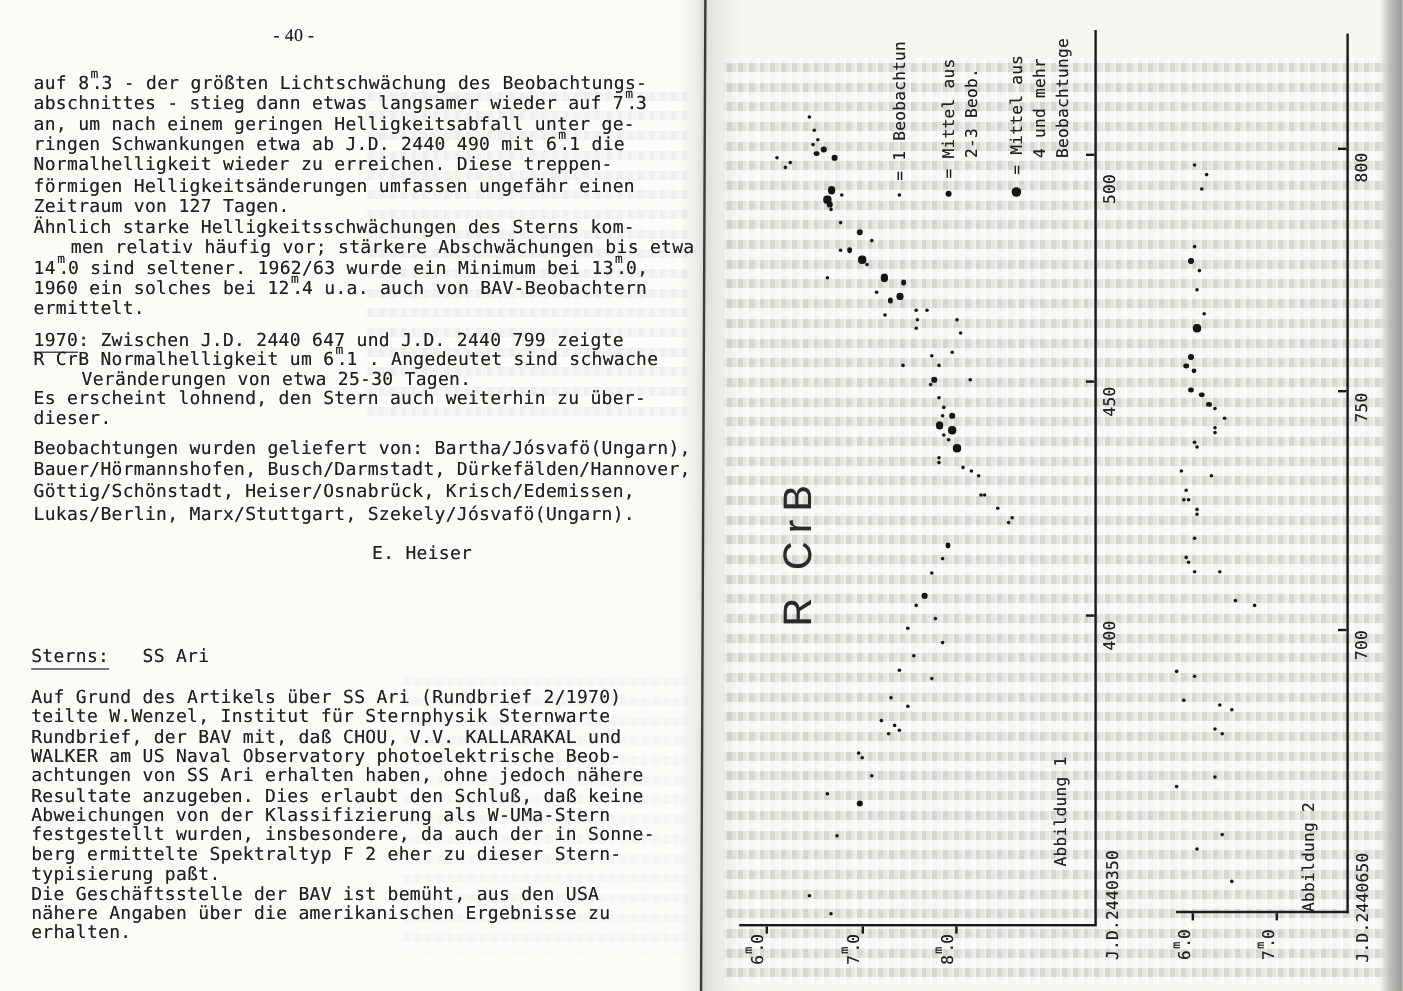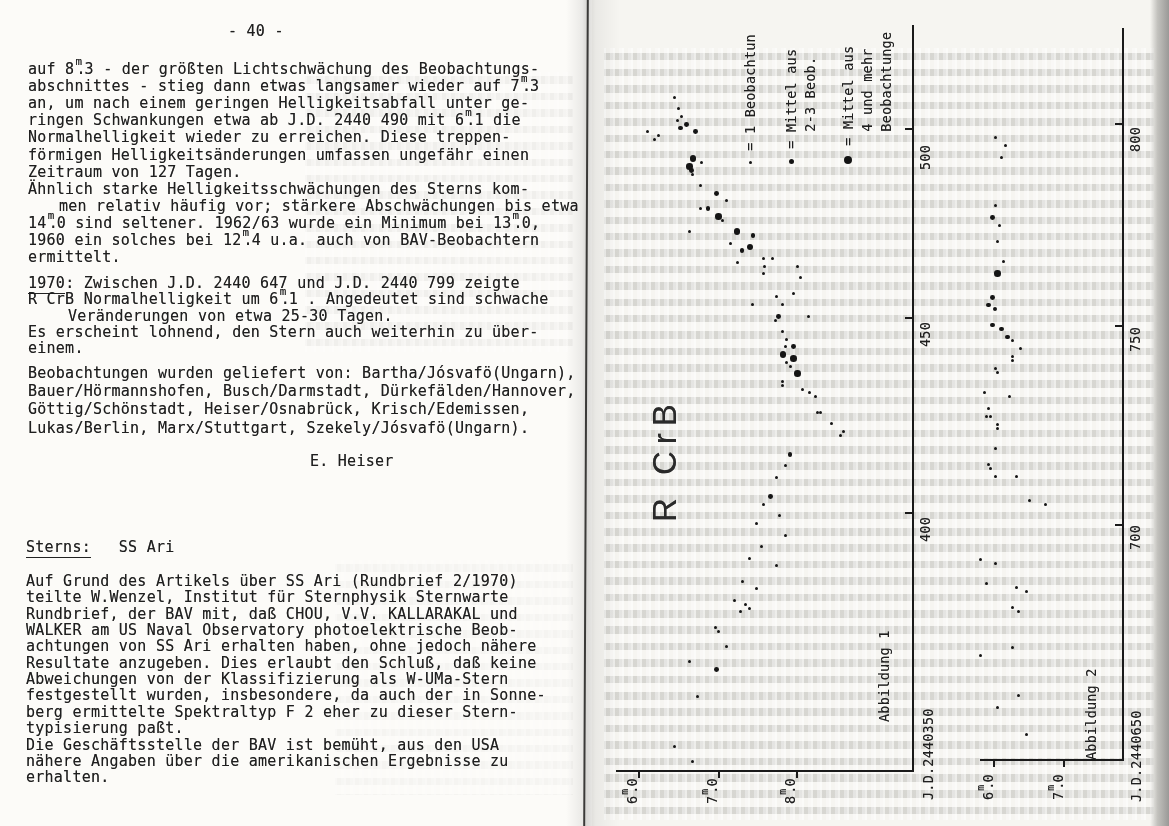--- a/index.html
+++ b/index.html
@@ -42,38 +42,38 @@
 </head>
 <body>
 
 <div class="scan">
   <div class="page-right"></div>
   <div class="bleed" style="left:604px;top:48px;width:550px;height:772px;"></div>
   <div class="bleed faint" style="left:305px;top:72px;width:268px;height:280px;"></div>
   <div class="bleed faint" style="left:335px;top:560px;width:238px;height:235px;opacity:.22;"></div>
 
   <div id="left-text">
-      <div class="tl" style="left: 228px; top: 22px;">- 40 -</div>
+      <div class="tl" style="left: 228px; top: 22px; font-family: Liberation Serif, serif;">- 40 -</div>
       <div class="tl" style="left: 28px; top: 60px; text-align: center;">auf 8<span class="mg"><i>m</i><b>.</b></span>3 - der größten Lichtschwächung des Beobachtungs-</div>
       <div class="tl" style="left: 28px; top: 77.1px;">abschnittes - stieg dann etwas langsamer wieder auf 7<span class="mg"><i>m</i><b>.</b></span>3</div>
       <div class="tl" style="left: 28px; top: 94.2px;">an, um nach einem geringen Helligkeitsabfall unter ge-</div>
       <div class="tl" style="left: 28px; top: 111.3px;">ringen Schwankungen etwa ab J.D. 2440 490 mit 6<span class="mg"><i>m</i><b>.</b></span>1 die</div>
       <div class="tl" style="left: 28px; top: 128.4px;">Normalhelligkeit wieder zu erreichen. Diese treppen-</div>
       <div class="tl" style="left: 28px; top: 145.5px;">förmigen Helligkeitsänderungen umfassen ungefähr einen</div>
       <div class="tl" style="left: 28px; top: 162.6px;">Zeitraum von 127 Tagen.</div>
       <div class="tl" style="left: 28px; top: 179.7px;">Ähnlich starke Helligkeitsschwächungen des Sterns kom-</div>
       <div class="tl" style="left: 28px; top: 196.8px; margin-left: 31px;">men relativ häufig vor; stärkere Abschwächungen bis etwa</div>
       <div class="tl" style="left: 28px; top: 213.9px;">14<span class="mg"><i>m</i><b>.</b></span>0 sind seltener. 1962/63 wurde ein Minimum bei 13<span class="mg"><i>m</i><b>.</b></span>0,</div>
       <div class="tl" style="left: 28px; top: 231px;">1960 ein solches bei 12<span class="mg"><i>m</i><b>.</b></span>4 u.a. auch von BAV-Beobachtern</div>
       <div class="tl" style="left: 28px; top: 248.1px;">ermittelt.</div>
       <div class="tl" style="left: 28px; top: 274px;"><span class="u">1970</span>: Zwischen J.D. 2440 647 und J.D. 2440 799 zeigte</div>
       <div class="tl" style="left: 28px; top: 290.3px;">R CrB Normalhelligkeit um 6<span class="mg"><i>m</i><b>.</b></span>1 . Angedeutet sind schwache</div>
       <div class="tl" style="left: 28px; top: 306.6px; margin-left: 40px;">Veränderungen von etwa 25-30 Tagen.</div>
       <div class="tl" style="left: 28px; top: 322.9px;">Es erscheint lohnend, den Stern auch weiterhin zu über-</div>
-      <div class="tl" style="left: 28px; top: 339.2px;">einem.</div>
+      <div class="tl" style="left: 28px; top: 339.2px;">dieser.</div>
       <div class="tl" style="left: 28px; top: 364px;">Beobachtungen wurden geliefert von: Bartha/Jósvafö(Ungarn),</div>
       <div class="tl" style="left: 28px; top: 382.2px;">Bauer/Hörmannshofen, Busch/Darmstadt, Dürkefälden/Hannover,</div>
       <div class="tl" style="left: 28px; top: 400.4px;">Göttig/Schönstadt, Heiser/Osnabrück, Krisch/Edemissen,</div>
       <div class="tl" style="left: 28px; top: 418.6px;">Lukas/Berlin, Marx/Stuttgart, Szekely/Jósvafö(Ungarn).</div>
       <div class="tl" style="left: 310px; top: 452px;">E. Heiser</div>
       <div class="tl" style="left: 26px; top: 538px;"><span class="u">Sterns:</span>   SS Ari</div>
       <div class="tl" style="left: 26px; top: 572px;">Auf Grund des Artikels über SS Ari (Rundbrief 2/1970)</div>
       <div class="tl" style="left: 26px; top: 588.35px;">teilte W.Wenzel, Institut für Sternphysik Sternwarte</div>
       <div class="tl" style="left: 26px; top: 604.7px;">Rundbrief, der BAV mit, daß CHOU, V.V. KALLARAKAL und</div>
       <div class="tl" style="left: 26px; top: 621.05px;">WALKER am US Naval Observatory photoelektrische Beob-</div>

